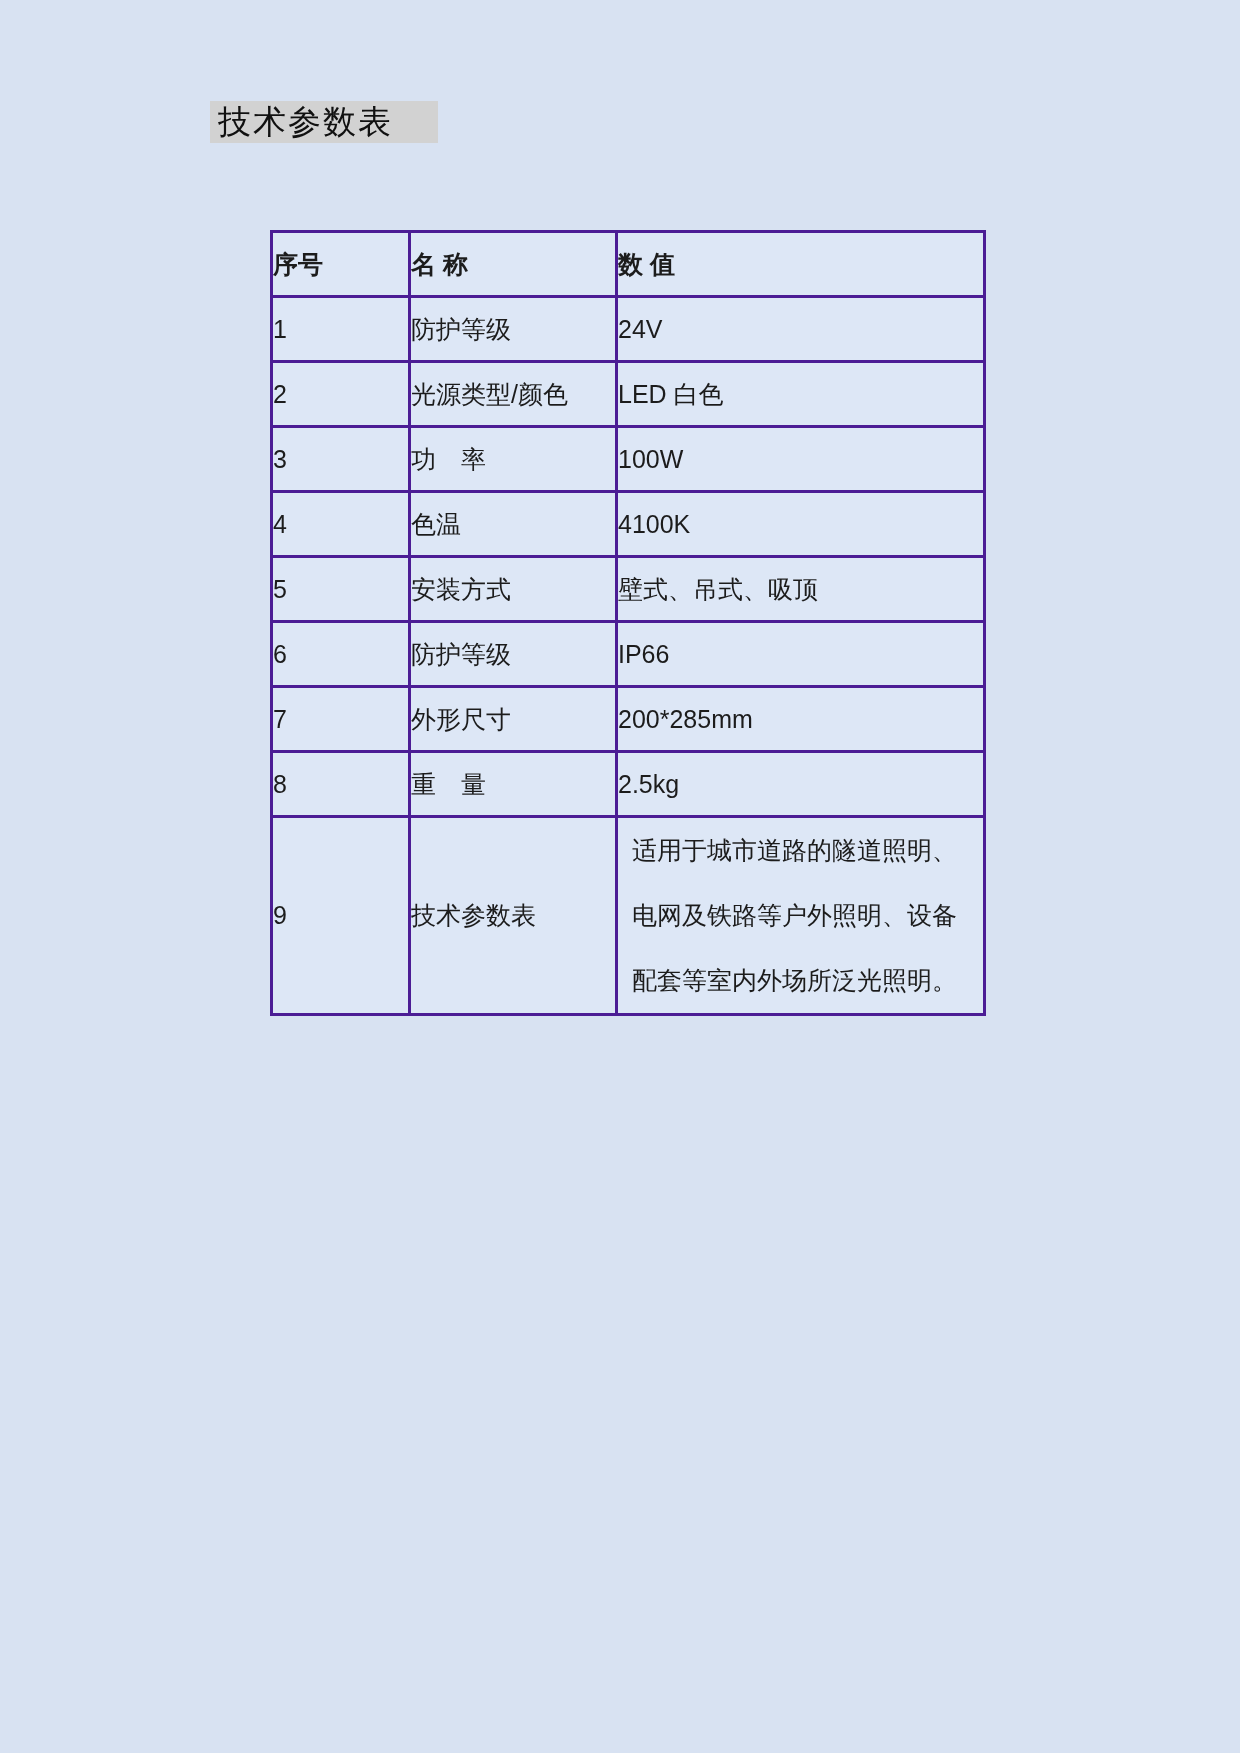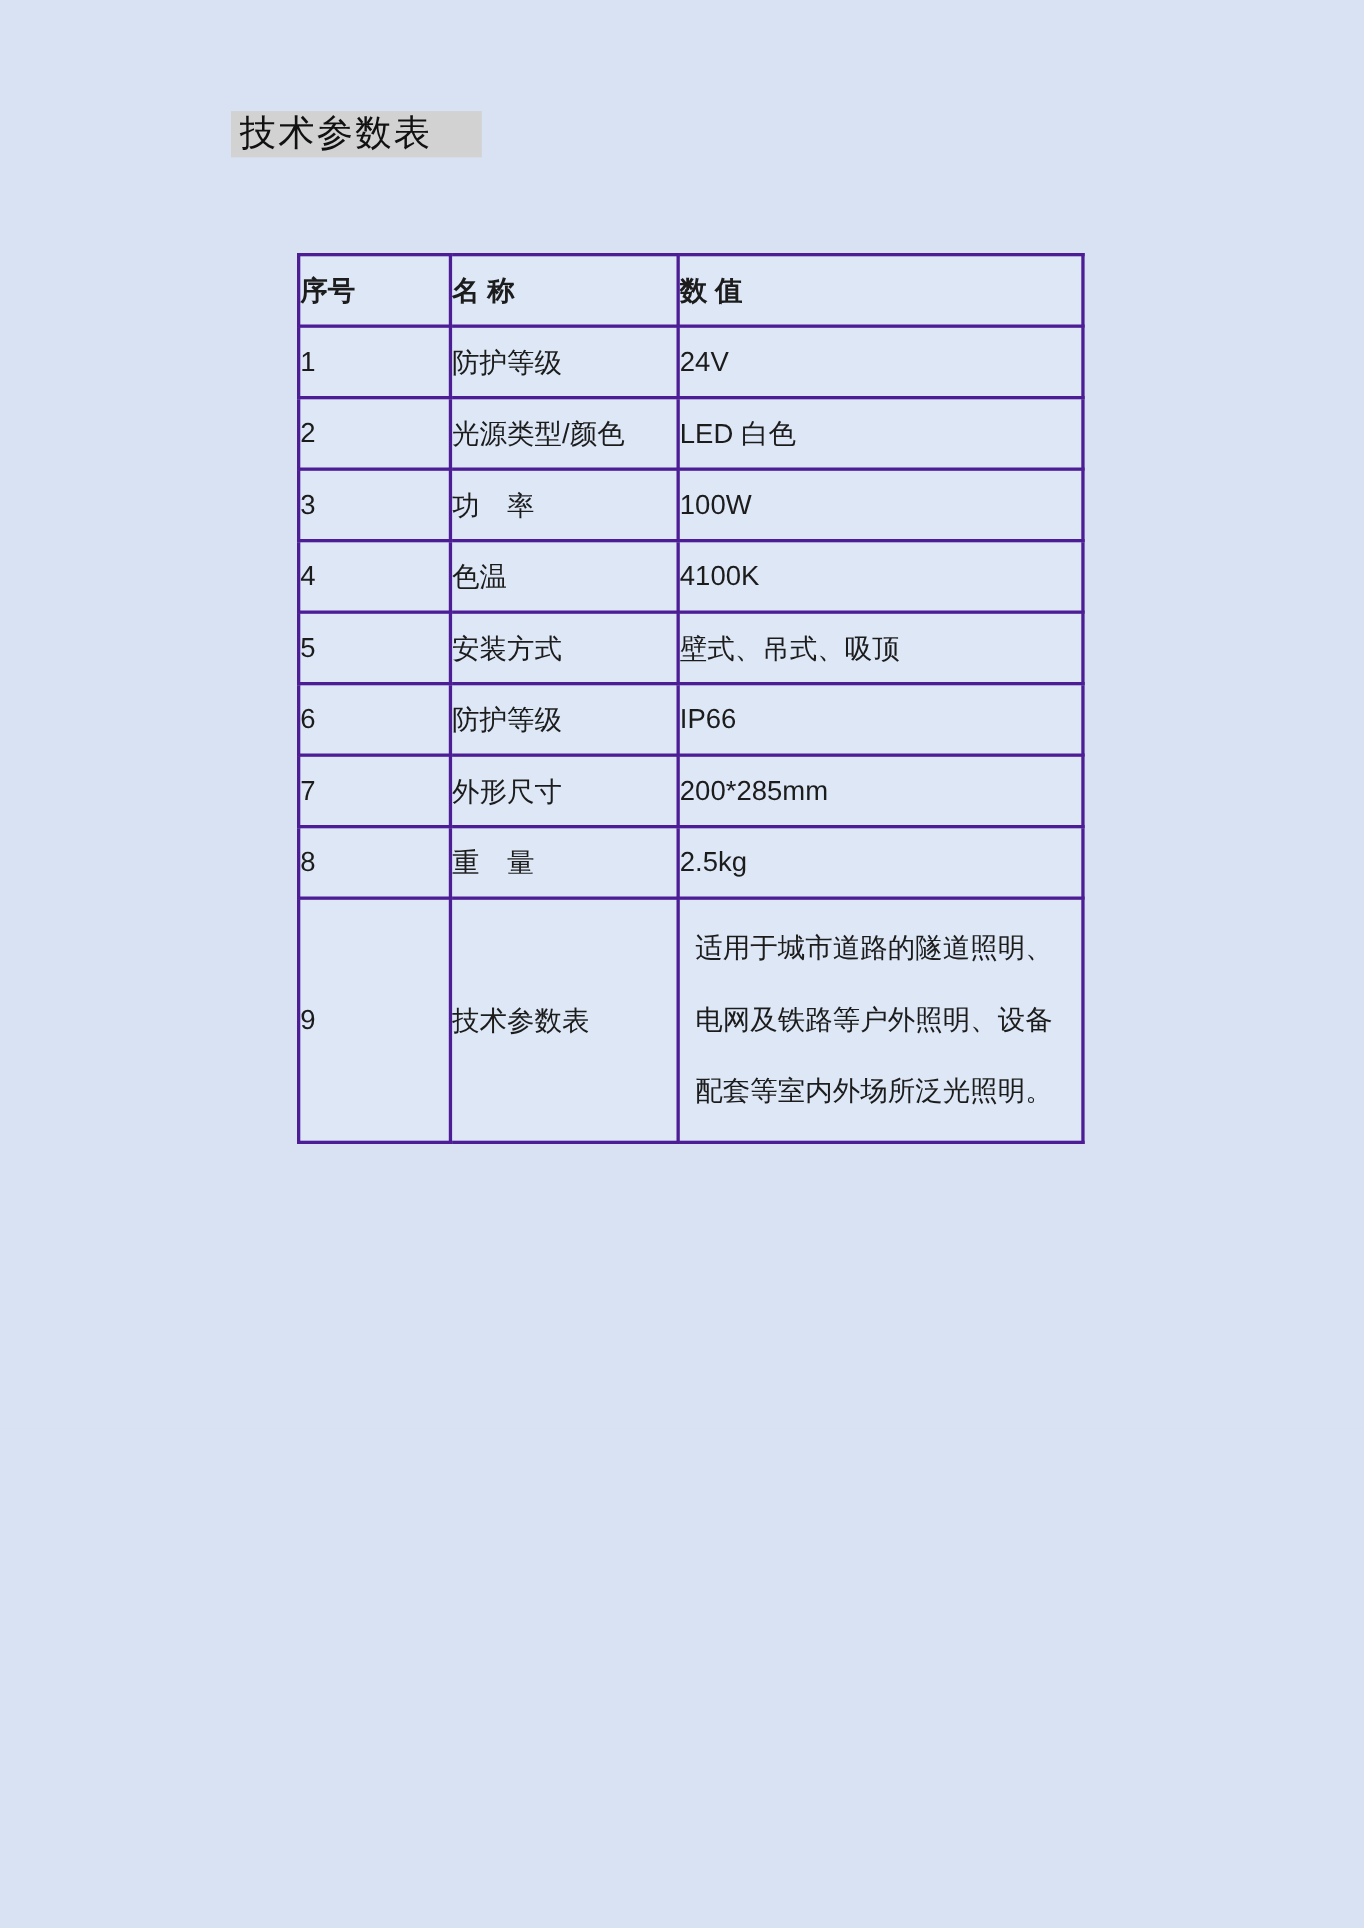--- a/index.html
+++ b/index.html
@@ -54,21 +54,21 @@
     overflow: hidden;
   }
   table.params th {
     font-weight: bold;
     height: 65px;
   }
   table.params td { height: 65px; font-weight: normal; }
   tr.tall td { height: 198px; }
   td.multiline {
     text-align: left;
-    padding: 12px 14px;
+    padding: 0 14px;
     white-space: pre-line;
     line-height: 65px;
   }
   .col-no    { width: 138px; }
   .col-name  { width: 207px; }
   .col-value { width: 368px; }
 </style>
 </head>
 <body>
 

